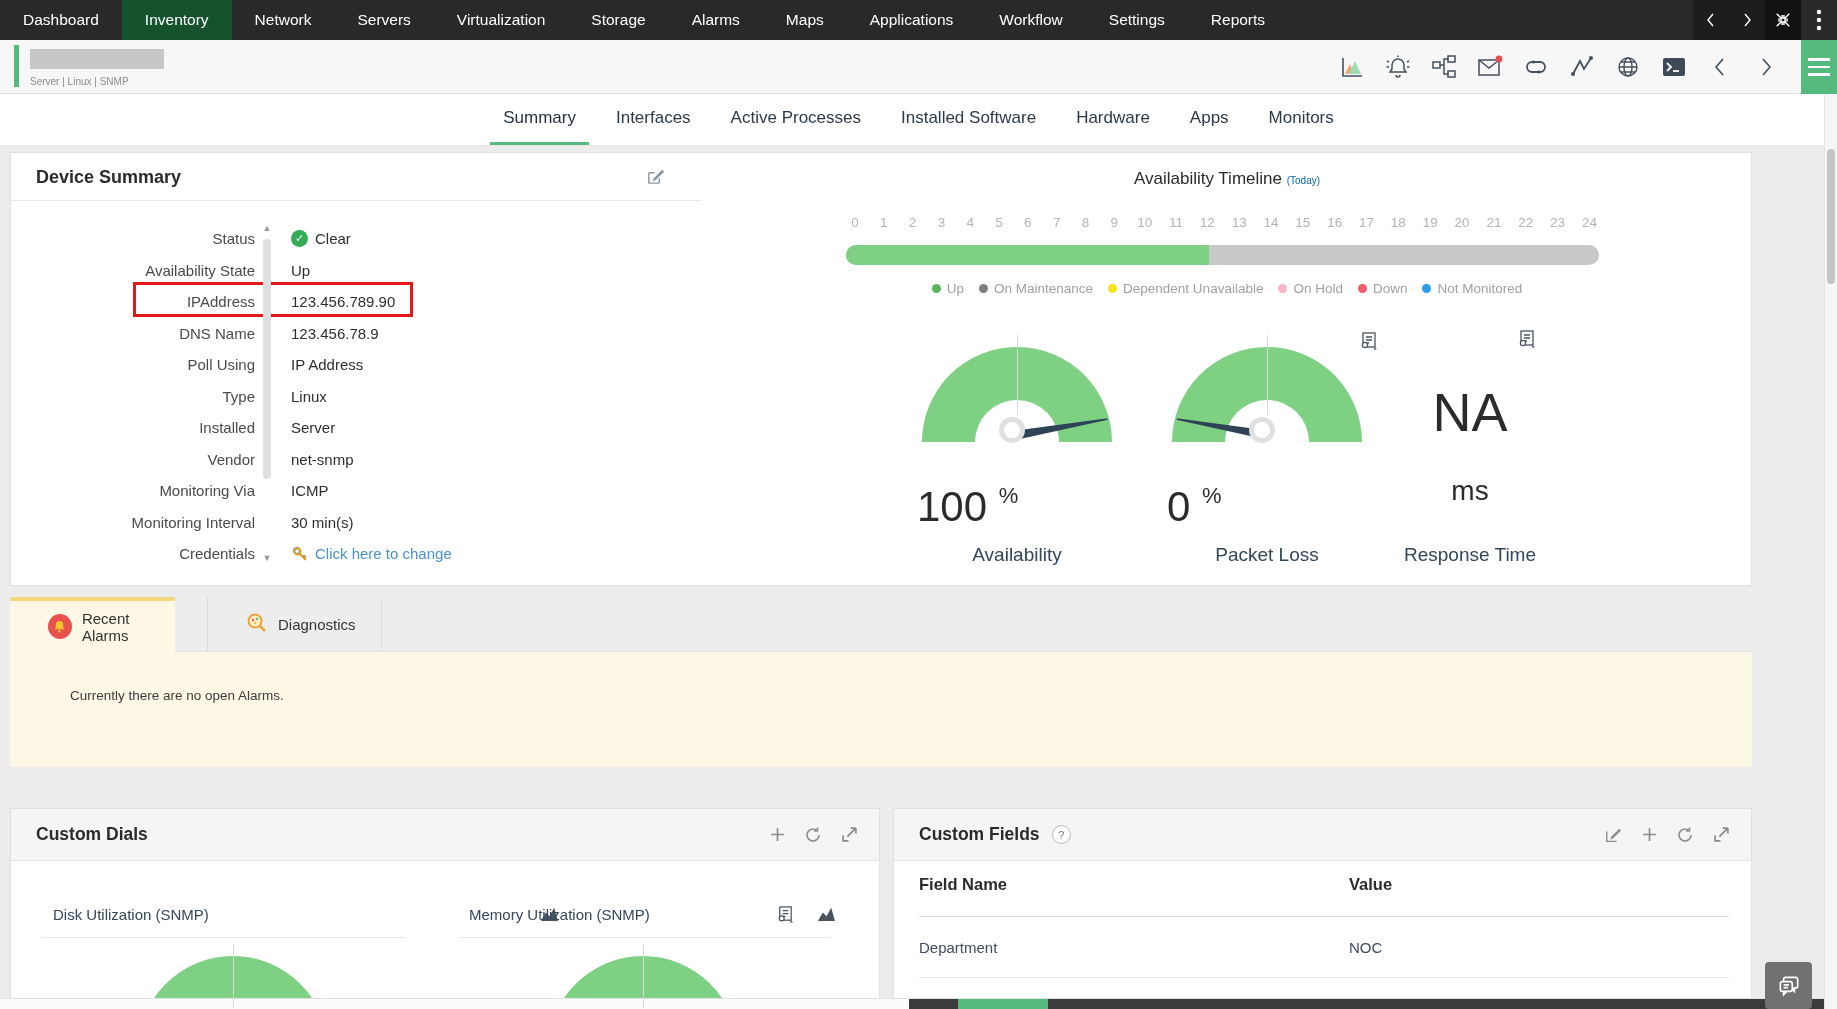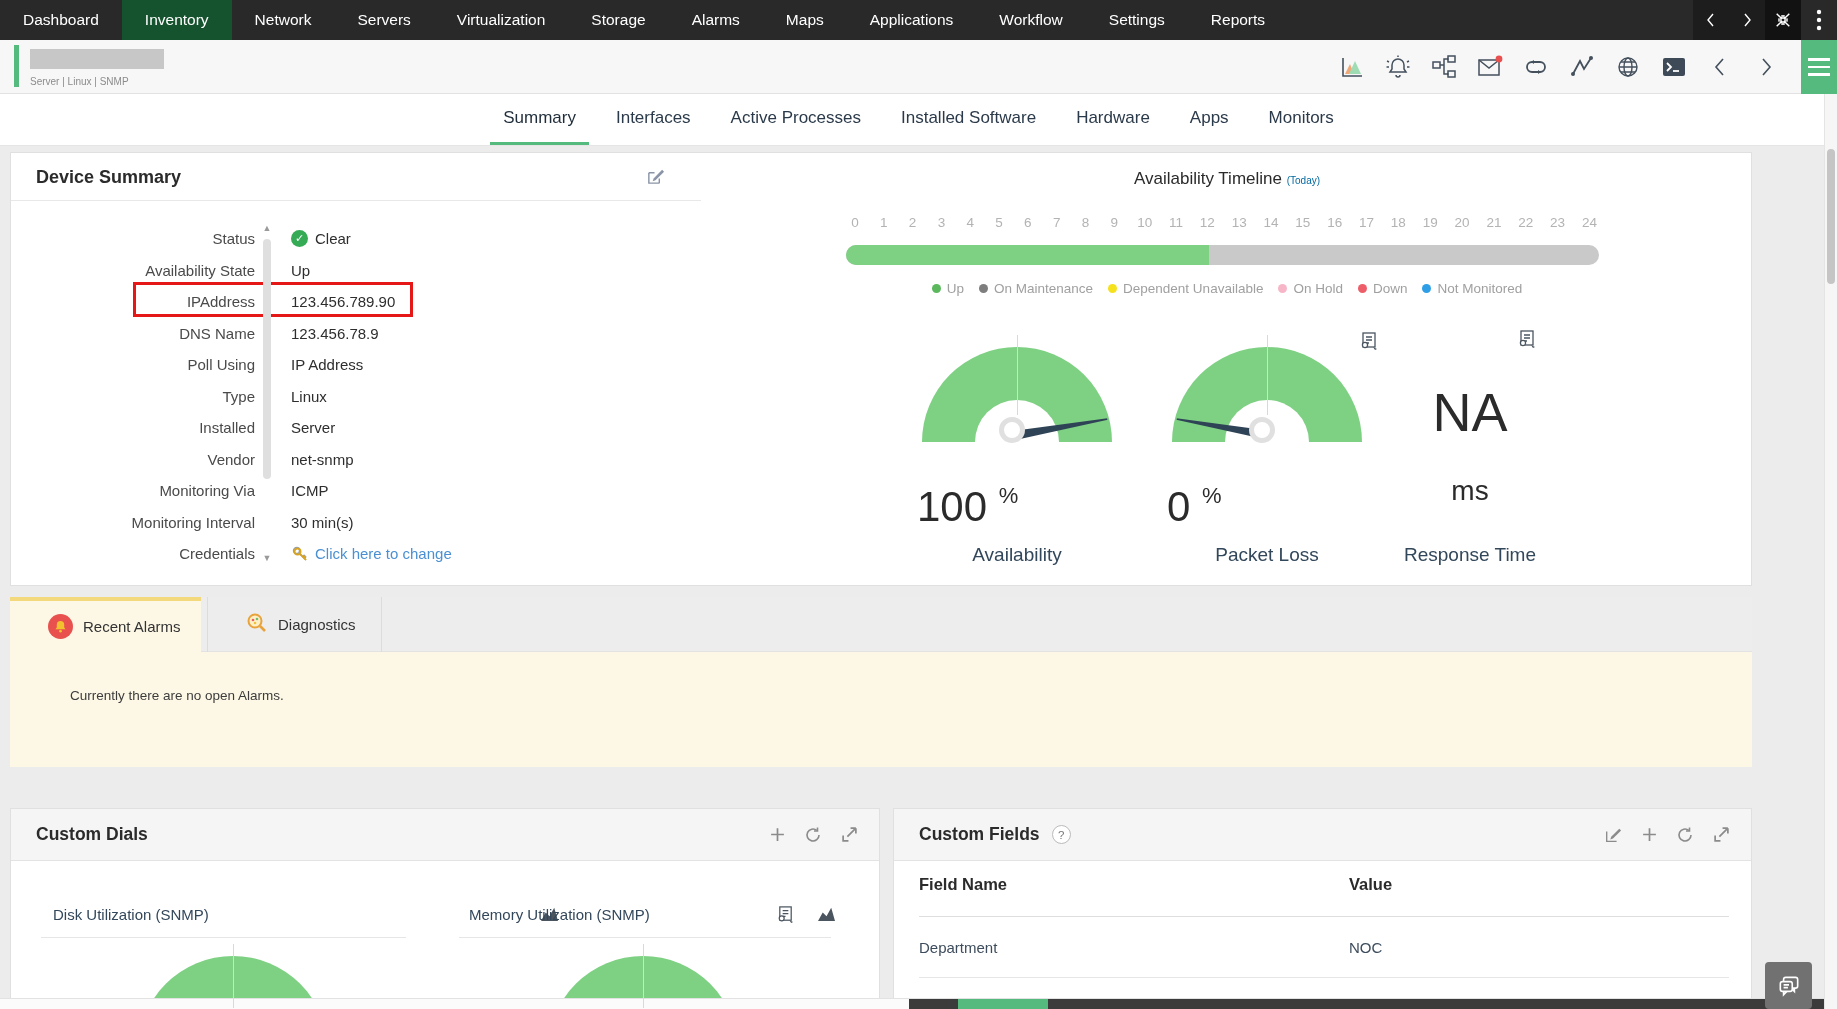--- a/index.html
+++ b/index.html
@@ -67,21 +67,21 @@
   .gauge .hub { position:absolute; left:77px; top:70px; width:26px; height:26px; border:5px solid #e0e0e0; border-radius:50%; background:#fff; z-index:4; }
   .gval { position:absolute; width:200px; top:318px; font-size:42px; color:#2b2b2b;margin-top:12px; }
   .gval .pct { font-size:22px; vertical-align:18px; }
   .glabel { position:absolute; width:200px; text-align:center; top:382px; font-size:19px; color:#32475a;margin-top:9px; }
   #na-val { position:absolute; left:1359px; width:200px; top:228px; text-align:center; font-size:54px; color:#2b2b2b; }
   #na-unit { position:absolute; left:1359px; width:200px; top:322px; text-align:center; font-size:28px; color:#2b2b2b; }
   .report-ic { position:absolute; cursor:pointer; }
 
   
   #alarm-band { position:absolute; left:10px; top:597px; width:1742px; height:55px; background:#ededed; border-bottom:1px solid #e3e3e3; }
-  #tab-recent { position:absolute; left:0; top:0; width:191px; height:55px; background:#fdf7e5; border-top:4px solid #f3d87c; display:flex; align-items:center; gap:10px; padding-left:38px; cursor:pointer; }
+  #tab-recent { position:absolute; left:0; top:0; width:165px; height:55px; background:#fdf7e5; border-top:4px solid #f3d87c; display:flex; align-items:center; gap:10px; padding-left:38px; cursor:pointer; }
   #tab-diag { position:absolute; left:197px; top:0; width:175px; height:55px; border-left:1px solid #dcdcdc; border-right:1px solid #dcdcdc; display:flex; align-items:center; gap:10px; padding-left:38px; cursor:pointer; }
   .band-tab-label { font-size:15px; color:#333; }
   .bell-badge { width:25px; height:25px; border-radius:50%; background:#e8514e; display:flex; align-items:center; justify-content:center; }
   #alarm-msg-area { position:absolute; left:10px; top:652px; width:1742px; height:115px; background:#fdf7e5; }
   #alarm-msg { position:absolute; left:60px; top:36px; font-size:13.5px; color:#3c3c3c; }
 
   
   .panel { position:absolute; background:#fff; border:1px solid #e0e0e0; overflow:hidden; }
   #panel-dials { left:10px; top:808px; width:870px; height:201px; }
   #panel-cfields { left:893px; top:808px; width:859px; height:201px; }

